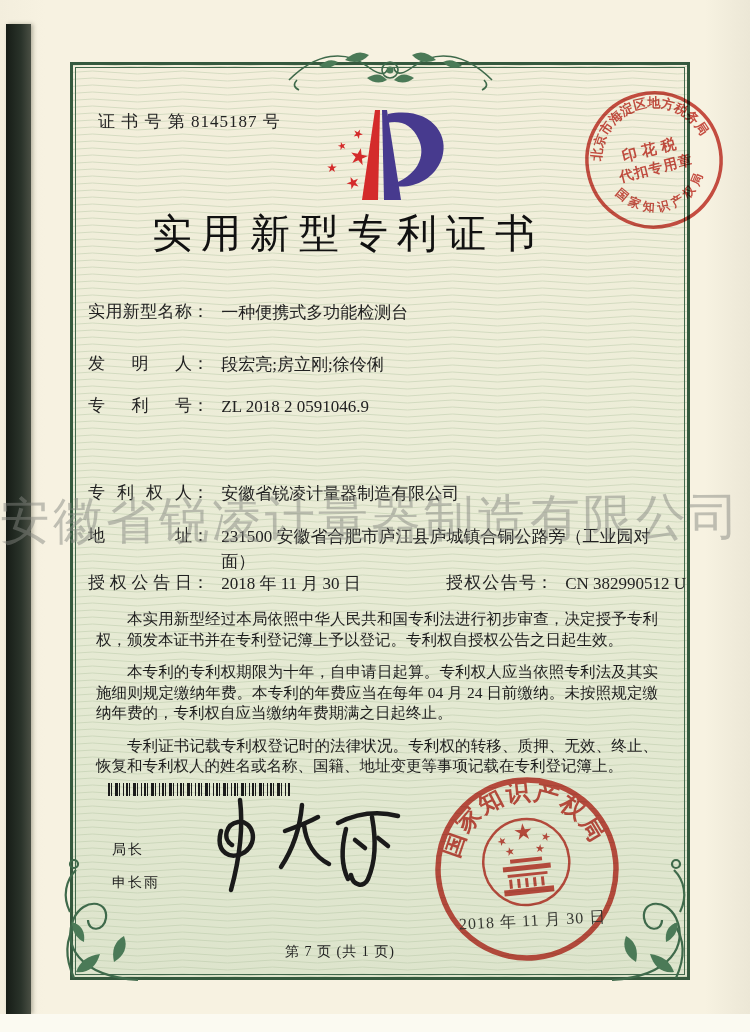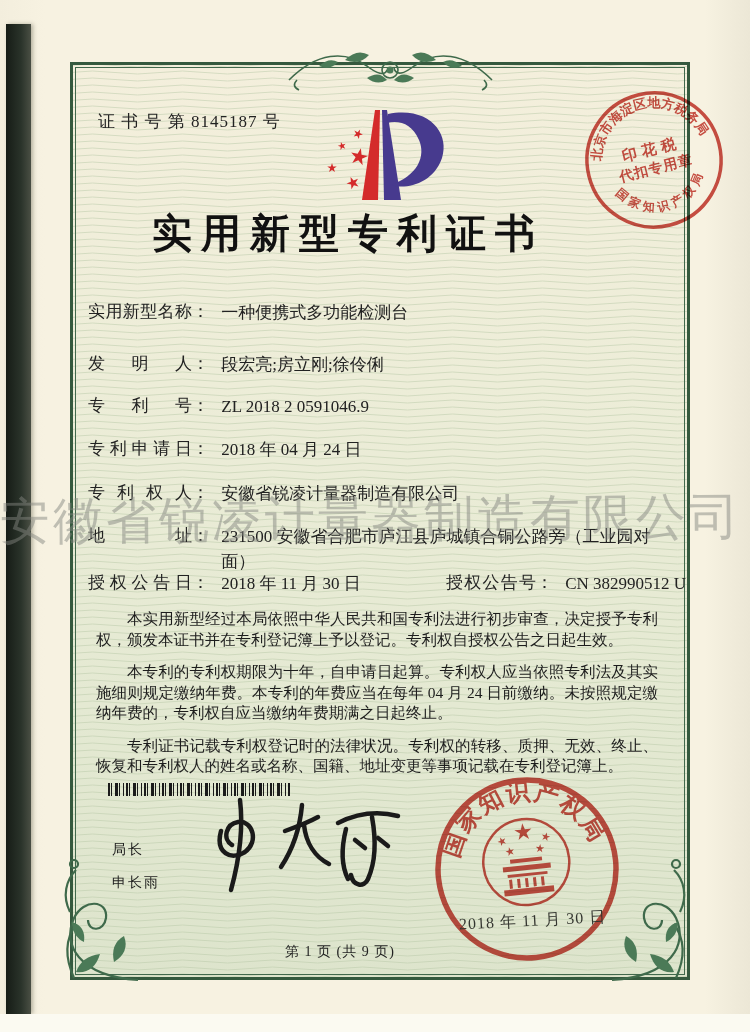--- a/index.html
+++ b/index.html
@@ -14,21 +14,21 @@
   .edge-strip-bottom{position:absolute;left:0;top:1014px;width:750px;height:18px;background:#fbfaf1;}
   
   .interior{position:absolute;left:70px;top:62px;z-index:1;}
   .frame{position:absolute;left:70px;top:62px;width:620px;height:918px;border:3px solid #35593e;box-sizing:border-box;z-index:2;}
   .frame-inner{position:absolute;left:2px;top:2px;right:2px;bottom:2px;border:1px solid #41684c;}
   .ornament{position:absolute;z-index:3;}
   
   .cert-no{position:absolute;left:98px;top:110px;font-size:17px;letter-spacing:1px;color:#222;z-index:10;}
   .logo{position:absolute;left:298px;top:88px;width:165px;height:120px;z-index:10;}
   .title{position:absolute;left:70px;top:206px;width:556px;text-align:center;
-    font-size:40px;font-weight:bold;letter-spacing:9px;color:#111;z-index:10;}
+    font-size:40px;font-weight:normal;letter-spacing:9px;color:#111;z-index:10;}
   
   .field{position:absolute;left:88px;font-size:17px;z-index:10;white-space:nowrap;}
   .f-label{display:inline-block;width:104px;text-align:justify;text-align-last:justify;vertical-align:top;}
   .f-colon{display:inline-block;vertical-align:top;}
   .f-value{display:inline-block;margin-left:8px;vertical-align:top;white-space:normal;max-width:446px;line-height:25px;}
   .grant-group{position:absolute;left:358px;top:0;}
   .grant-group .f-label{width:90px;}
   
   .body-text{position:absolute;left:84px;top:597px;width:586px;font-size:15.5px;line-height:20.5px;
     text-align:justify;color:#1d1d1d;z-index:10;}
@@ -146,24 +146,20 @@
     <span class="f-label">实用新型名称</span><span class="f-colon">：</span>
     <span class="f-value">一种便携式多功能检测台</span>
   </div>
   <div class="field" style="top:352px;">
     <span class="f-label">发明人</span><span class="f-colon">：</span>
     <span class="f-value">段宏亮;房立刚;徐伶俐</span>
   </div>
   <div class="field" style="top:394px;">
     <span class="f-label">专利号</span><span class="f-colon">：</span>
     <span class="f-value">ZL 2018 2 0591046.9</span>
-  </div>
-  <div class="field" style="top:437px;">
-    <span class="f-label">专利申请日</span><span class="f-colon">：</span>
-    <span class="f-value">2018 年 04 月 24 日</span>
   </div>
   <div class="field" style="top:481px;">
     <span class="f-label">专利权人</span><span class="f-colon">：</span>
     <span class="f-value">安徽省锐凌计量器制造有限公司</span>
   </div>
   <div class="field" style="top:524px;">
     <span class="f-label">地址</span><span class="f-colon">：</span>
     <span class="f-value">231500 安徽省合肥市庐江县庐城镇合铜公路旁（工业园对面）</span>
   </div>
   <div class="field" style="top:571px;width:574px;">
@@ -236,17 +232,17 @@
     <text font-size="13" font-weight="bold" fill="#c5392f" font-family="Liberation Serif, serif">
       <textPath href="#arcT1" startOffset="50%" text-anchor="middle">北京市海淀区地方税务局</textPath>
     </text>
     <text font-size="12" font-weight="bold" fill="#c5392f" letter-spacing="4" font-family="Liberation Serif, serif">
       <textPath href="#arcT2" startOffset="50%" text-anchor="middle">国家知识产权局</textPath>
     </text>
     <text x="74" y="68" text-anchor="middle" font-size="15" font-weight="bold" fill="#c5392f" letter-spacing="5" font-family="Liberation Serif, serif">印花税</text>
     <text x="74" y="87" text-anchor="middle" font-size="14" font-weight="bold" fill="#c5392f" letter-spacing="1" font-family="Liberation Serif, serif">代扣专用章</text>
   </svg>
 
-  <div class="footer">第 1 页 (共 9 页)</div>
+  <div class="footer">第 7 页 (共 1 页)</div>
 
   <div class="watermark">安徽省锐凌计量器制造有限公司</div>
 
 </div>
 
 </body></html>

